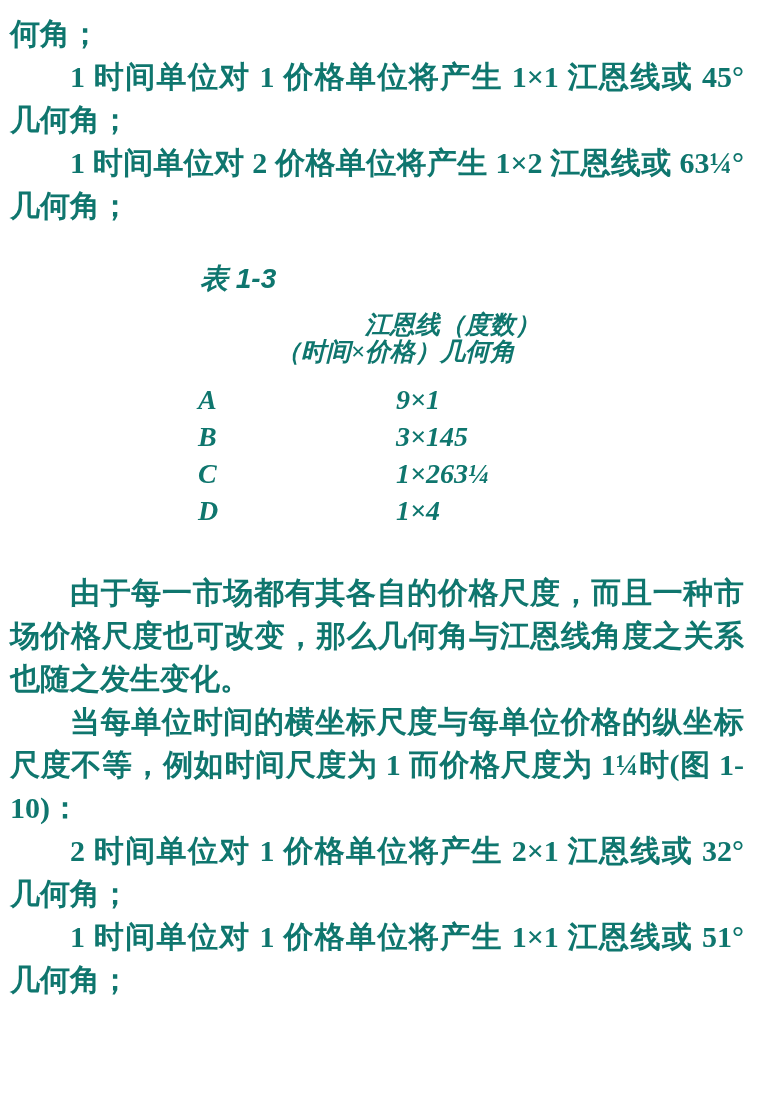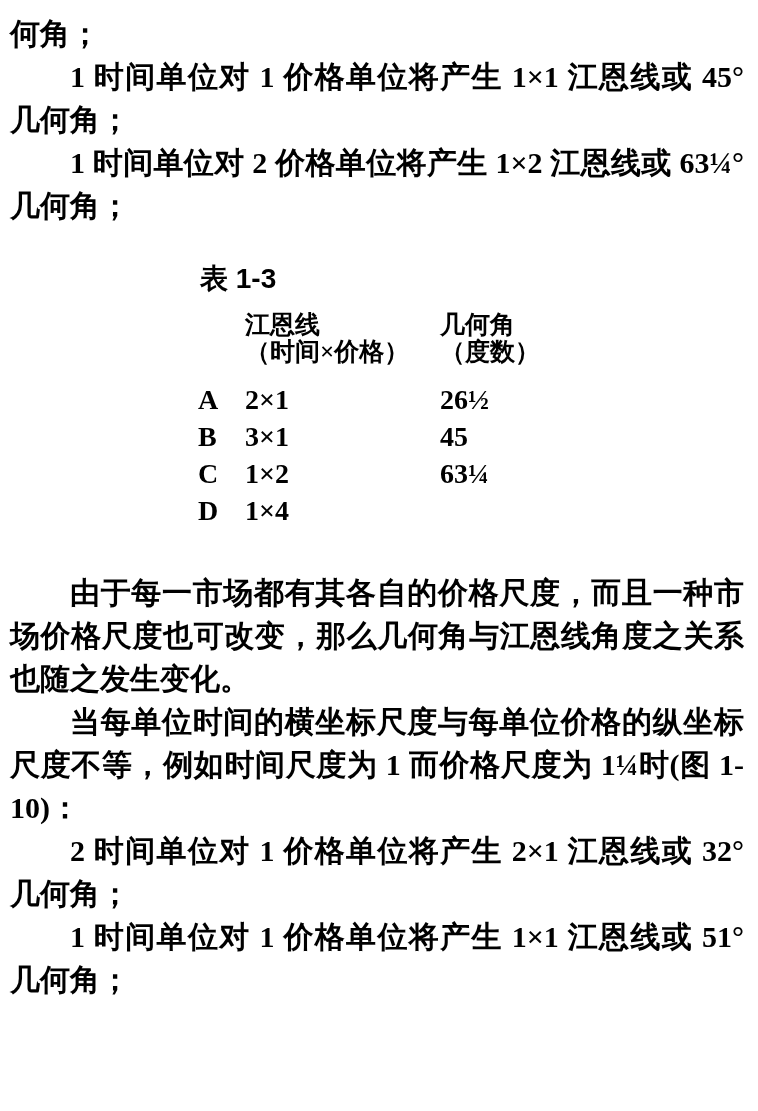--- a/index.html
+++ b/index.html
@@ -5,21 +5,21 @@
   html, body {
     margin: 0;
     padding: 0;
     background: #ffffff;
   }
   .page {
     position: relative;
     width: 758px;
     height: 1111px;
     background: #ffffff;
-    color: #000000;
+    color: #0f766e;
     overflow: hidden;
     font-family: "Liberation Serif", "DejaVu Serif", serif;
     font-weight: 700;
   }
   .content {
     padding: 12px 14px 0 10px;
   }
   .body-para {
     margin: 0;
     font-size: 30px;
@@ -27,41 +27,42 @@
     text-align: justify;
     text-indent: 2em;
   }
   .body-para.no-indent {
     text-indent: 0;
   }
   
   .table-block {
     margin-top: 36px;
     margin-left: 188px;
+    font-style: italic;
   }
   .table-title {
     display: flex;
     gap: 20px;
     margin-left: 2px;
     font-size: 28px;
     line-height: 31px;
     white-space: nowrap;
   }
   .table-title .tbl-label {
     font-family: "Liberation Sans", "DejaVu Sans", sans-serif;
     font-weight: 700;
   }
   .table-head {
     display: flex;
     margin-top: 17px;
     font-size: 25px;
     line-height: 27px;
   }
   .col-key { width: 47px; flex: 0 0 auto; }
-  .col-gann { width: 195px; flex: 0 0 auto; }
+  .col-gann { width: 195px; flex: 0 0 auto; text-align: right; }
   .col-angle { flex: 1 1 auto; }
   .table-rows {
     margin-top: 16px;
   }
   .table-row {
     display: flex;
     font-size: 28px;
     line-height: 37px;
   }
   .row-key {
@@ -86,30 +87,29 @@
         <span class="tbl-label">表 1-3</span>
       </div>
 
       <div class="table-head">
         <div class="col-key"></div>
         <div class="col-gann">
           <div>江恩线</div>
           <div>（时间×价格）</div>
         </div>
         <div class="col-angle">
+          <div>（度数）</div>
           <div>几何角</div>
-          <div>（度数）</div>
         </div>
       </div>
 
       <div class="table-rows">
         <div class="table-row">
           <div class="col-key row-key">A</div>
-          <div class="col-gann">2×1</div>
-          <div class="col-angle">26½</div>
+          <div class="col-gann">9×1</div>
         </div>
         <div class="table-row">
           <div class="col-key row-key">B</div>
           <div class="col-gann">3×1</div>
           <div class="col-angle">45</div>
         </div>
         <div class="table-row">
           <div class="col-key row-key">C</div>
           <div class="col-gann">1×2</div>
           <div class="col-angle">63¼</div>

